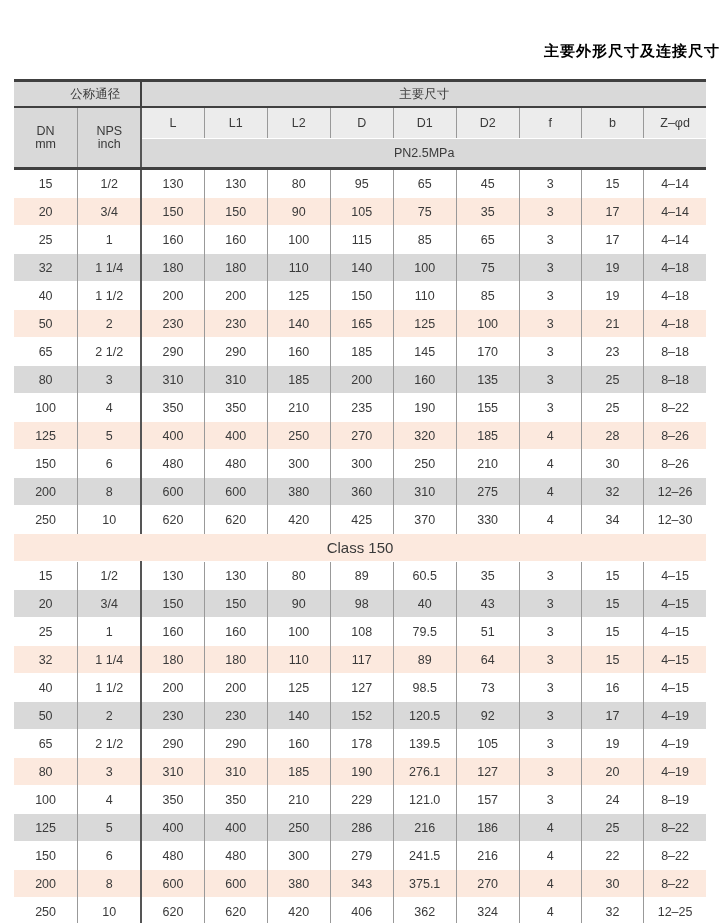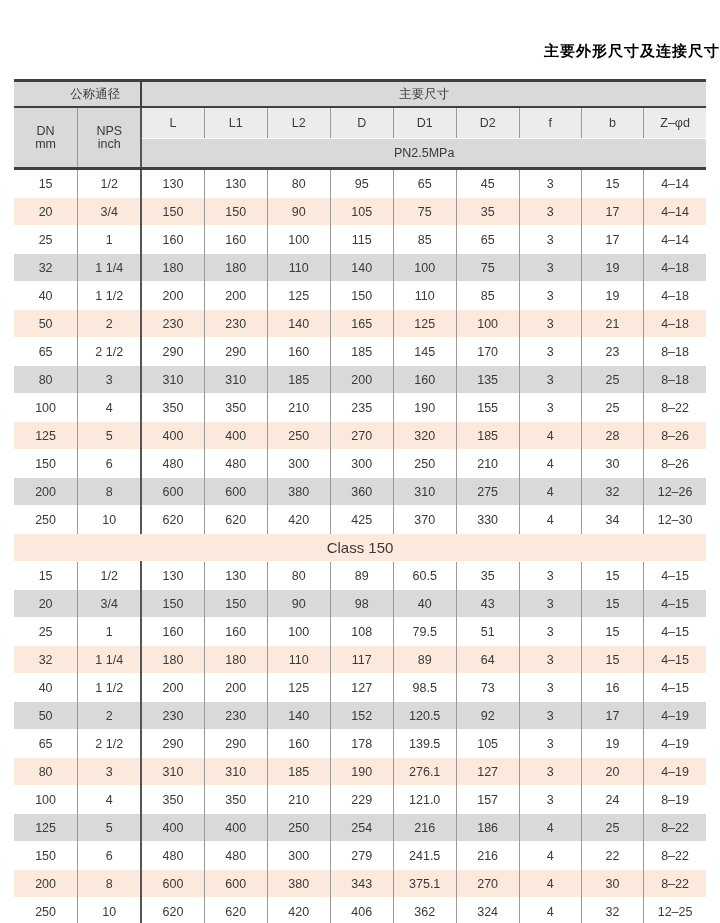--- a/index.html
+++ b/index.html
@@ -389,21 +389,21 @@
         <td>3</td>
         <td>24</td>
         <td>8–19</td>
       </tr>
       <tr class="row-gray">
         <td>125</td>
         <td>5</td>
         <td>400</td>
         <td>400</td>
         <td>250</td>
-        <td>254</td>
+        <td>286</td>
         <td>216</td>
         <td>186</td>
         <td>4</td>
         <td>25</td>
         <td>8–22</td>
       </tr>
       <tr class="row-white">
         <td>150</td>
         <td>6</td>
         <td>480</td>

